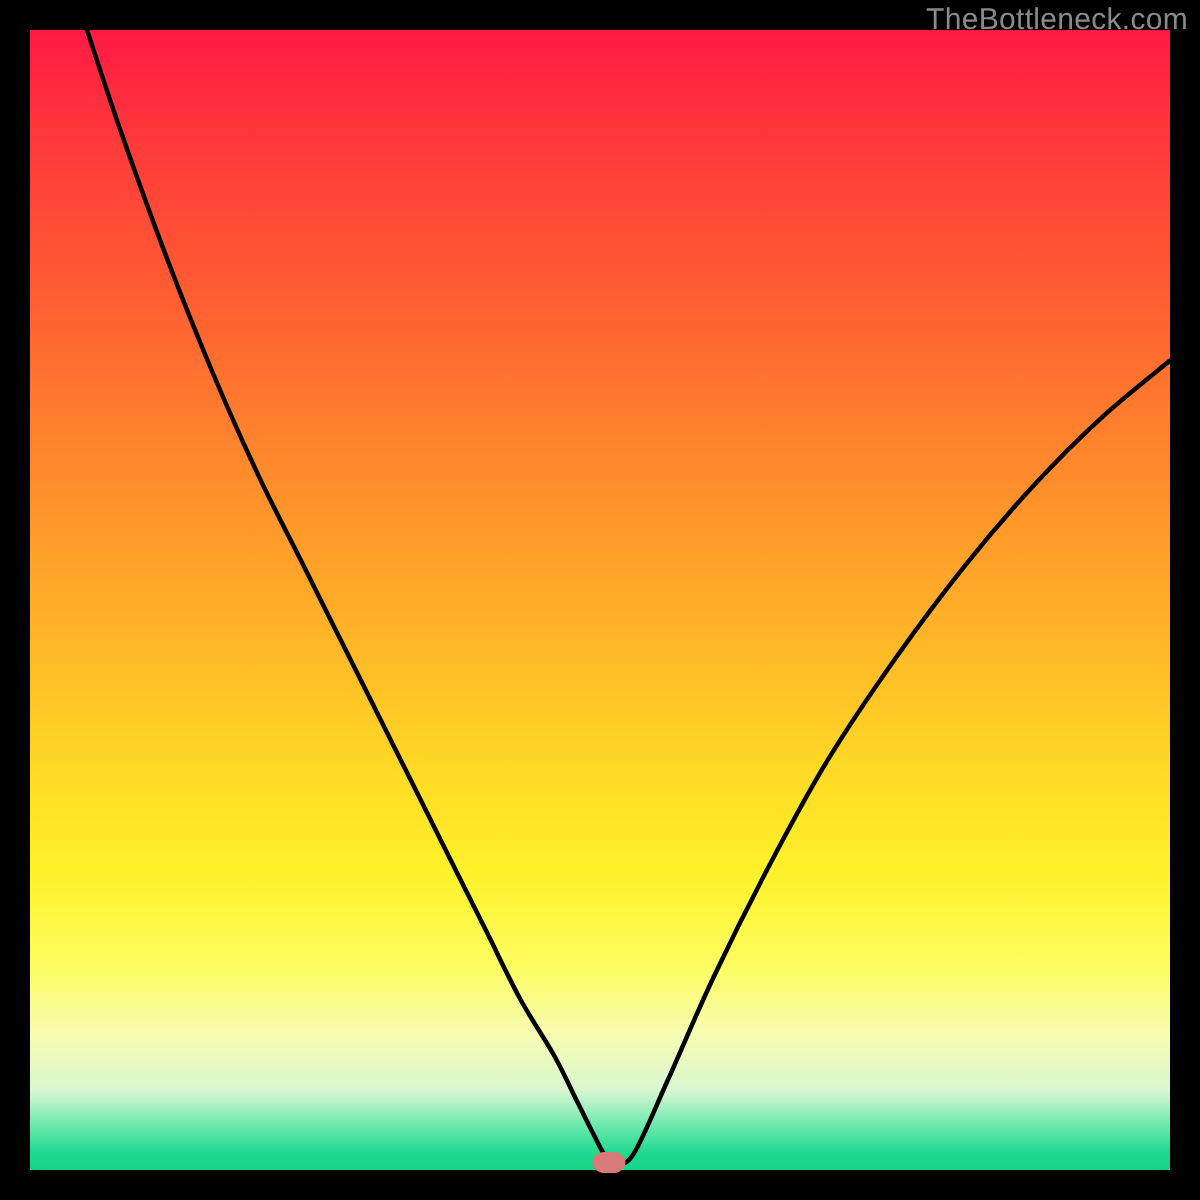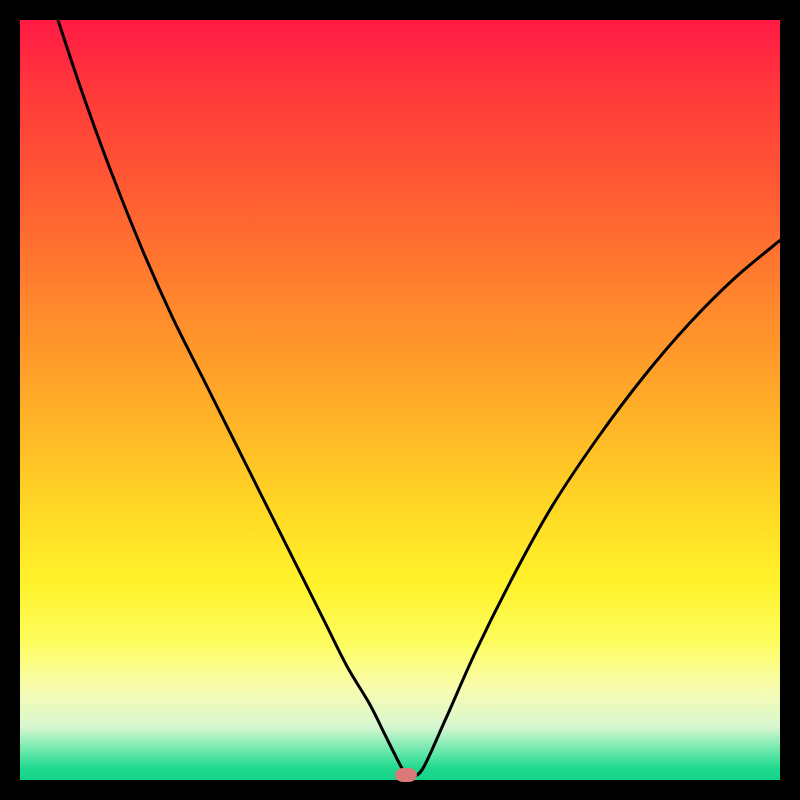--- a/index.html
+++ b/index.html
@@ -64,20 +64,21 @@
     color: #8a8a8a;
     font-size: 20px;
     letter-spacing: 0.2px;
     user-select: none;
   }
 </style>
 </head>
 <body>
 
 <div class="frame">
+  <div class="watermark">TheBottleneck.com</div>
 
   <div class="plot-area">
     <svg class="curve" viewBox="0 0 760 760" preserveAspectRatio="none">
       <path id="curve-path" fill="none" stroke="#000000" stroke-width="3" stroke-linecap="round" stroke-linejoin="round" d="M 38.00 0.00 C 41.80 11.40, 51.93 43.07, 60.80 68.40 C 69.67 93.73, 81.07 125.40, 91.20 152.00 C 101.33 178.60, 111.47 203.93, 121.60 228.00 C 131.73 252.07, 141.87 274.87, 152.00 296.40 C 162.13 317.93, 172.27 336.93, 182.40 357.20 C 192.53 377.47, 202.67 397.73, 212.80 418.00 C 222.93 438.27, 233.07 458.53, 243.20 478.80 C 253.33 499.07, 263.47 519.33, 273.60 539.60 C 283.73 559.87, 295.13 582.67, 304.00 600.40 C 312.87 618.13, 319.20 632.07, 326.80 646.00 C 334.40 659.93, 343.27 672.60, 349.60 684.00 C 355.93 695.40, 360.37 705.53, 364.80 714.40 C 369.23 723.27, 373.03 731.12, 376.20 737.20 C 379.37 743.28, 381.27 747.84, 383.80 750.88 C 386.33 753.92, 388.23 755.82, 391.40 755.44 C 394.57 755.06, 397.10 757.97, 402.80 748.60 C 408.50 739.23, 416.73 718.83, 425.60 699.20 C 434.47 679.57, 444.60 654.87, 456.00 630.80 C 467.40 606.73, 481.33 578.87, 494.00 554.80 C 506.67 530.73, 518.07 509.20, 532.00 486.40 C 545.93 463.60, 562.40 439.53, 577.60 418.00 C 592.80 396.47, 608.00 376.20, 623.20 357.20 C 638.40 338.20, 653.60 320.47, 668.80 304.00 C 684.00 287.53, 699.20 272.33, 714.40 258.40 C 729.60 244.47, 752.40 226.73, 760.00 220.40"></path>
     </svg>
     <div id="min-marker" class="marker" style="left: 386.08px; top: 755.44px; background: rgb(217, 122, 120);"></div>
   </div>
 </div>
 
 </body></html>

